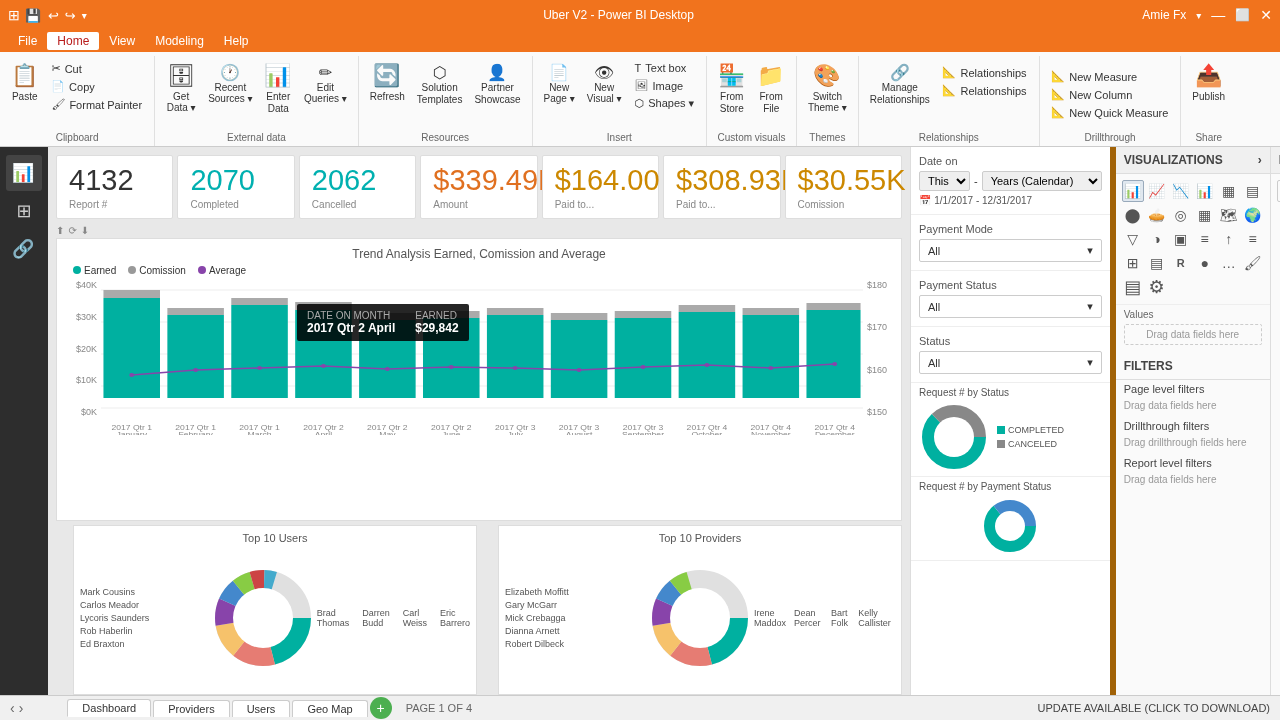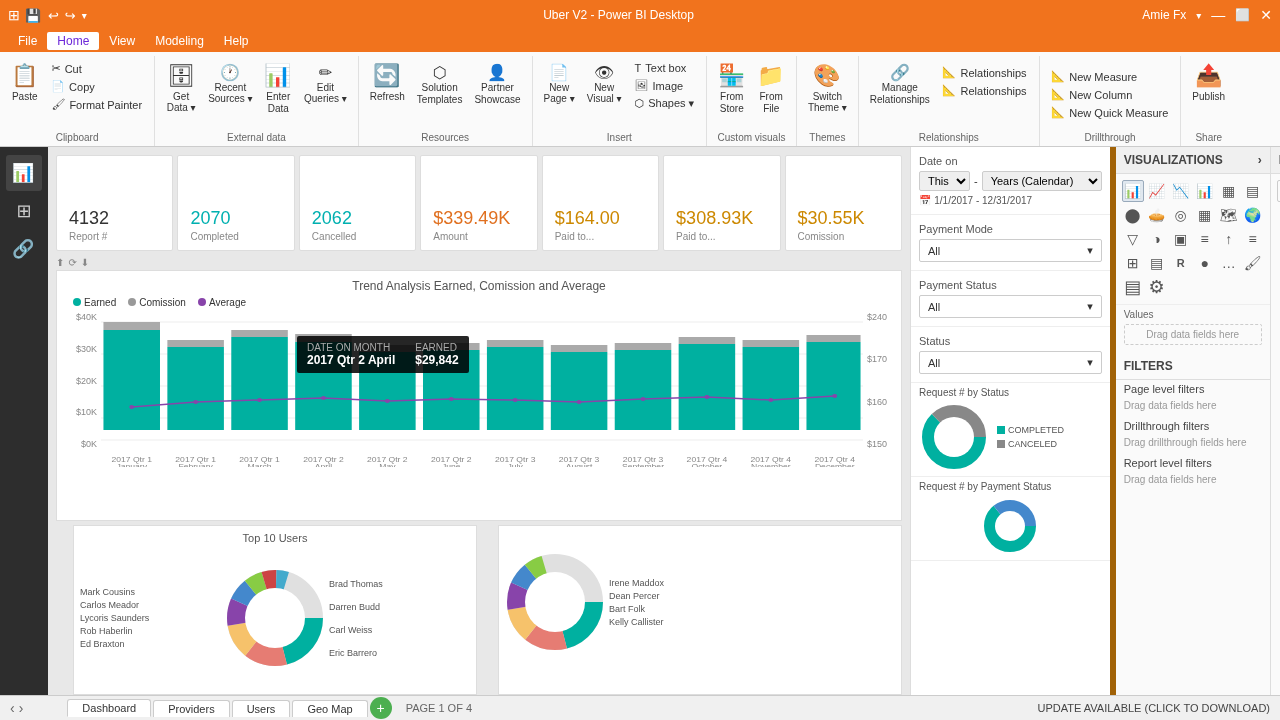--- a/index.html
+++ b/index.html
@@ -6,21 +6,21 @@
     body { font-family: 'Segoe UI', Arial, sans-serif; font-size: 12px; background: #f0f0f0; width: 1280px; height: 720px; overflow: hidden; color: #333; }
 
     
     .title-bar { background: #f1731d; height: 30px; display: flex; align-items: center; padding: 0 8px; color: white; font-size: 12px; }
     .title-bar .title-text { flex: 1; text-align: center; }
 
     
     .menu-bar { background: #f1731d; height: 22px; display: flex; align-items: center; padding: 0 8px; }
     .menu-item { color: white; font-size: 12px; padding: 2px 10px; cursor: pointer; border-radius: 2px; }
     .menu-item:hover, .menu-item.active { background: rgba(255,255,255,0.2); }
-    .menu-item.active { background: white; color: #6d28d9; }
+    .menu-item.active { background: white; color: #b91c1c; }
 
     
     .ribbon { background: #fafafa; border-bottom: 1px solid #ccc; display: flex; height: 95px; padding: 4px 0 0 0; }
     .ribbon-group { display: flex; flex-direction: column; border-right: 1px solid #e0e0e0; padding: 0 6px; }
     .ribbon-group-label { font-size: 10px; color: #666; text-align: center; margin-top: auto; padding-bottom: 3px; padding-top: 4px; }
     .ribbon-items { display: flex; gap: 2px; flex: 1; align-items: flex-start; padding-top: 4px; }
     .ribbon-btn { display: flex; flex-direction: column; align-items: center; cursor: pointer; padding: 3px 5px; border-radius: 3px; min-width: 36px; font-size: 10px; color: #333; text-align: center; line-height: 1.2; }
     .ribbon-icon { font-size: 22px; margin-bottom: 2px; }
     .ribbon-icon-sm { font-size: 16px; }
     .ribbon-btn-sm { display: flex; align-items: center; cursor: pointer; padding: 2px 6px; border-radius: 3px; font-size: 11px; color: #333; gap: 4px; white-space: nowrap; }
@@ -34,21 +34,21 @@
     .left-sidebar { width: 48px; background: #2d2d2d; display: flex; flex-direction: column; align-items: center; padding-top: 8px; gap: 2px; }
     .sidebar-icon { width: 36px; height: 36px; display: flex; align-items: center; justify-content: center; color: #ccc; font-size: 18px; cursor: pointer; border-radius: 3px; }
     .sidebar-icon.active { background: #444; color: white; }
 
     
     .canvas { flex: 1; background: #e8e8e8; overflow: hidden; display: flex; flex-direction: column; }
 
     
     .kpi-row { display: flex; gap: 4px; padding: 8px 8px 4px; }
     .kpi-card { background: white; border: 1px solid #ddd; border-radius: 2px; padding: 8px 12px; min-width: 100px; flex: 1; }
-    .kpi-value { font-size: 18px; font-weight: 300; margin-top: 44px; }
+    .kpi-value { font-size: 29px; font-weight: 300; }
     .kpi-label { font-size: 10px; color: #888; margin-top: 2px; }
     .kpi-teal { color: #00b0b0; }
     .kpi-orange { color: #e07020; }
     .kpi-gold { color: #cc8800; }
 
     
     .chart-container { background: white; margin: 0 8px 4px; border: 1px solid #ddd; flex: 1; position: relative; padding: 8px; }
     .chart-title { font-size: 12px; color: #555; text-align: center; margin-bottom: 4px; }
     .chart-legend { display: flex; gap: 12px; padding: 0 8px 4px; font-size: 10px; }
     .legend-dot { width: 8px; height: 8px; border-radius: 50%; display: inline-block; margin-right: 3px; }
@@ -458,21 +458,21 @@
           <text x="441" y="150" text-anchor="middle" font-size="7" fill="#888">2017 Qtr 3</text>
           <text x="441" y="157" text-anchor="middle" font-size="7" fill="#888">September</text>
           <text x="493" y="150" text-anchor="middle" font-size="7" fill="#888">2017 Qtr 4</text>
           <text x="493" y="157" text-anchor="middle" font-size="7" fill="#888">October</text>
           <text x="545" y="150" text-anchor="middle" font-size="7" fill="#888">2017 Qtr 4</text>
           <text x="545" y="157" text-anchor="middle" font-size="7" fill="#888">November</text>
           <text x="597" y="150" text-anchor="middle" font-size="7" fill="#888">2017 Qtr 4</text>
           <text x="597" y="157" text-anchor="middle" font-size="7" fill="#888">December</text>
         </svg>
         <div style="display:flex;flex-direction:column;justify-content:space-between;padding:0 0 18px 4px;font-size:9px;color:#888;text-align:left;width:30px">
-          <span>$240</span>
+          <span>$180</span>
           <span>$170</span>
           <span>$160</span>
           <span>$150</span>
         </div>
       </div>
 
       <div class="tooltip">
         <div class="tooltip-row">
           <div>
             <div class="tooltip-label">DATE ON MONTH</div>
@@ -503,42 +503,50 @@
             <circle cx="50" cy="50" r="38" fill="none" stroke="#00b0a0" stroke-width="20" stroke-dasharray="50 189" stroke-dashoffset="0"></circle>
             <circle cx="50" cy="50" r="38" fill="none" stroke="#e67c73" stroke-width="20" stroke-dasharray="35 189" stroke-dashoffset="-50"></circle>
             <circle cx="50" cy="50" r="38" fill="none" stroke="#f6c26b" stroke-width="20" stroke-dasharray="28 189" stroke-dashoffset="-85"></circle>
             <circle cx="50" cy="50" r="38" fill="none" stroke="#8844aa" stroke-width="20" stroke-dasharray="22 189" stroke-dashoffset="-113"></circle>
             <circle cx="50" cy="50" r="38" fill="none" stroke="#4488cc" stroke-width="20" stroke-dasharray="18 189" stroke-dashoffset="-135"></circle>
             <circle cx="50" cy="50" r="38" fill="none" stroke="#88cc44" stroke-width="20" stroke-dasharray="15 189" stroke-dashoffset="-153"></circle>
             <circle cx="50" cy="50" r="38" fill="none" stroke="#cc4444" stroke-width="20" stroke-dasharray="12 189" stroke-dashoffset="-168"></circle>
             <circle cx="50" cy="50" r="38" fill="none" stroke="#44aacc" stroke-width="20" stroke-dasharray="10 189" stroke-dashoffset="-180"></circle>
             <circle cx="50" cy="50" r="30" fill="white"></circle>
           </svg>
-          <div style="flex:1;font-size:9px;color:#555;display:flex;flex-direction:column;gap:13px;padding-left:4px;">
+          <div style="flex:1;font-size:9px;color:#555;display:flex;gap:13px;padding-left:4px;">
             <span>Brad Thomas</span>
             <span>Darren Budd</span>
             <span>Carl Weiss</span>
             <span>Eric Barrero</span>
           </div>
         </div>
       </div>
 
       <div class="bottom-chart">
+        <div class="bottom-chart-title">Top 10 Providers</div>
         <div style="display:flex;align-items:center;height:140px;">
+          <div style="flex:1;font-size:9px;color:#555;display:flex;flex-direction:column;gap:3px;padding-right:4px;">
+            <span>Elizabeth Moffitt</span>
+            <span>Gary McGarr</span>
+            <span>Mick Crebagga</span>
+            <span>Dianna Arnett</span>
+            <span>Robert Dilbeck</span>
+          </div>
           <svg width="100" height="100" viewBox="0 0 100 100">
             <circle cx="50" cy="50" r="38" fill="none" stroke="#e0e0e0" stroke-width="20"></circle>
             <circle cx="50" cy="50" r="38" fill="none" stroke="#00b0a0" stroke-width="20" stroke-dasharray="50 189" stroke-dashoffset="0"></circle>
             <circle cx="50" cy="50" r="38" fill="none" stroke="#e67c73" stroke-width="20" stroke-dasharray="35 189" stroke-dashoffset="-50"></circle>
             <circle cx="50" cy="50" r="38" fill="none" stroke="#f6c26b" stroke-width="20" stroke-dasharray="28 189" stroke-dashoffset="-85"></circle>
             <circle cx="50" cy="50" r="38" fill="none" stroke="#8844aa" stroke-width="20" stroke-dasharray="22 189" stroke-dashoffset="-113"></circle>
             <circle cx="50" cy="50" r="38" fill="none" stroke="#4488cc" stroke-width="20" stroke-dasharray="18 189" stroke-dashoffset="-135"></circle>
             <circle cx="50" cy="50" r="38" fill="none" stroke="#88cc44" stroke-width="20" stroke-dasharray="15 189" stroke-dashoffset="-153"></circle>
             <circle cx="50" cy="50" r="30" fill="white"></circle>
           </svg>
-          <div style="flex:1;font-size:9px;color:#555;display:flex;flex-direction:column;gap:3px;padding-left:4px;">
+          <div style="flex:1;font-size:9px;color:#555;display:flex;flex-direction:row;gap:3px;padding-left:4px;">
             <span>Irene Maddox</span>
             <span>Dean Percer</span>
             <span>Bart Folk</span>
             <span>Kelly Callister</span>
           </div>
         </div>
       </div>
     </div>
   </div>
 

